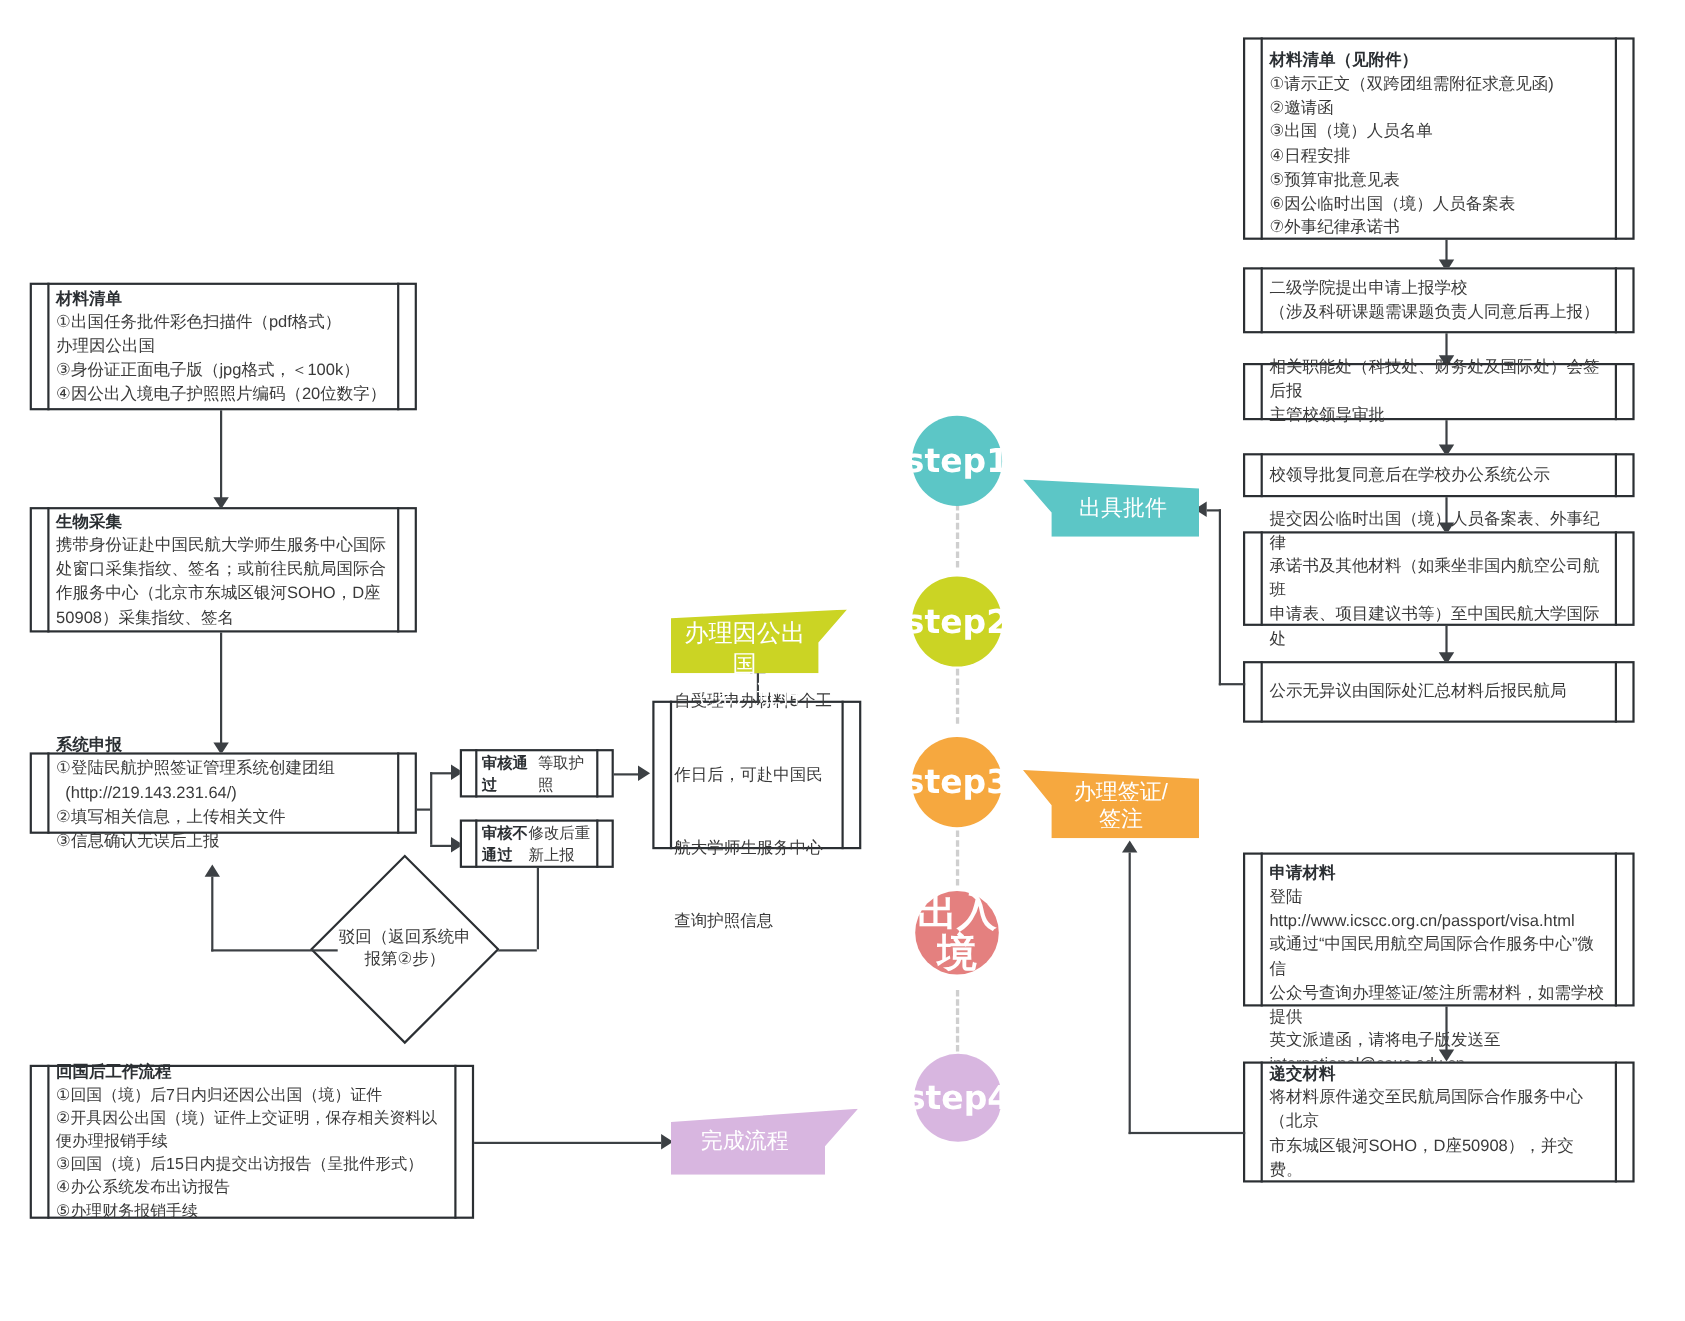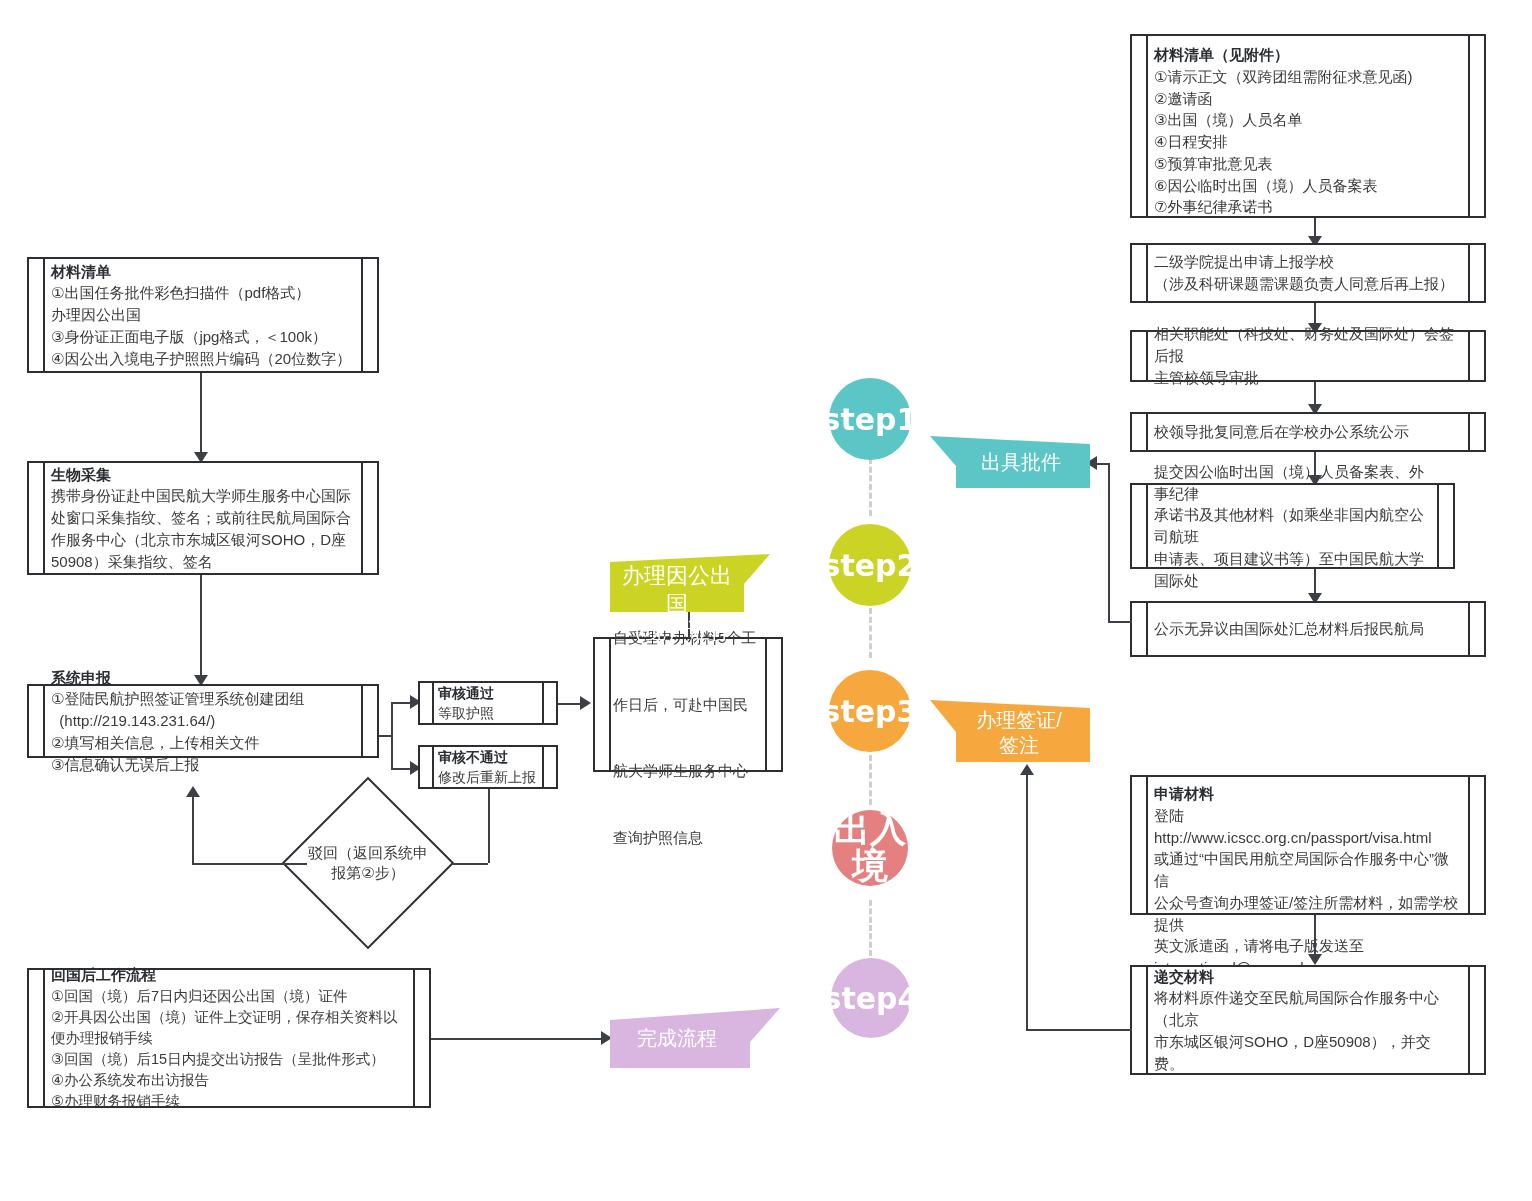--- a/index.html
+++ b/index.html
@@ -40,21 +40,21 @@
   
   .smallbox{
     position:absolute;background:#fff;border:2px solid #2b2f33;box-sizing:border-box;
   }
   .smallbox::before,.smallbox::after{
     content:"";position:absolute;top:-2px;bottom:-2px;width:0;border-left:2px solid #2b2f33;
   }
   .smallbox::before{left:12px;}
   .smallbox::after{right:12px;}
   .smallbox .inner{position:absolute;left:16px;right:16px;top:0;bottom:0;
-    display:flex;flex-direction:column;justify-content:center;padding-left:2px;box-sizing:border-box;}
+    display:flex;flex-direction:row;justify-content:center;padding-left:2px;box-sizing:border-box;}
 
   
   .diamond{
     position:absolute;
   }
   .diamond .shape{
     position:absolute;left:0;top:0;width:100%;height:100%;
     background:#fff;border:2px solid #2b2f33;
     transform:rotate(45deg);
     box-sizing:border-box;
@@ -130,21 +130,21 @@
 
   <div class="docbox" style="left:1130px;top:412px;width:356px;height:40px;">
     <div class="inner">
       <div class="ln">校领导批复同意后在学校办公系统公示</div>
     </div>
   </div>
 
   <div class="vline" style="left:1314px;top:452px;height:27px;"></div>
   <div class="arw arw-d" style="left:1308px;top:475px;"></div>
 
-  <div class="docbox" style="left:1130px;top:483px;width:325px;height:86px;">
+  <div class="docbox" style="left:1130px;top:483px;width:356px;height:86px;">
     <div class="inner">
       <div class="ln">提交因公临时出国（境）人员备案表、外事纪律</div>
       <div class="ln">承诺书及其他材料（如乘坐非国内航空公司航班</div>
       <div class="ln">申请表、项目建议书等）至中国民航大学国际处</div>
     </div>
   </div>
 
   <div class="vline" style="left:1314px;top:569px;height:28px;"></div>
   <div class="arw arw-d" style="left:1308px;top:593px;"></div>
 

